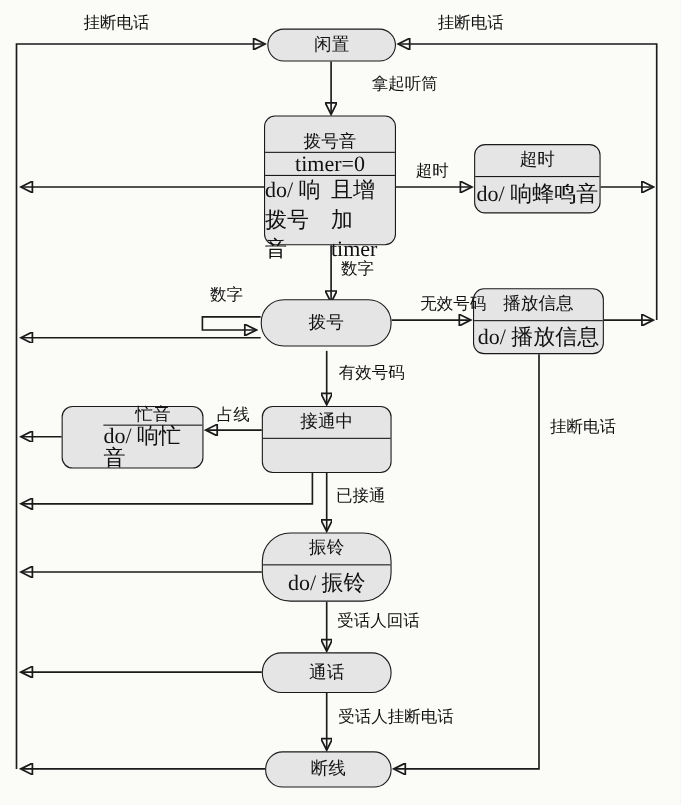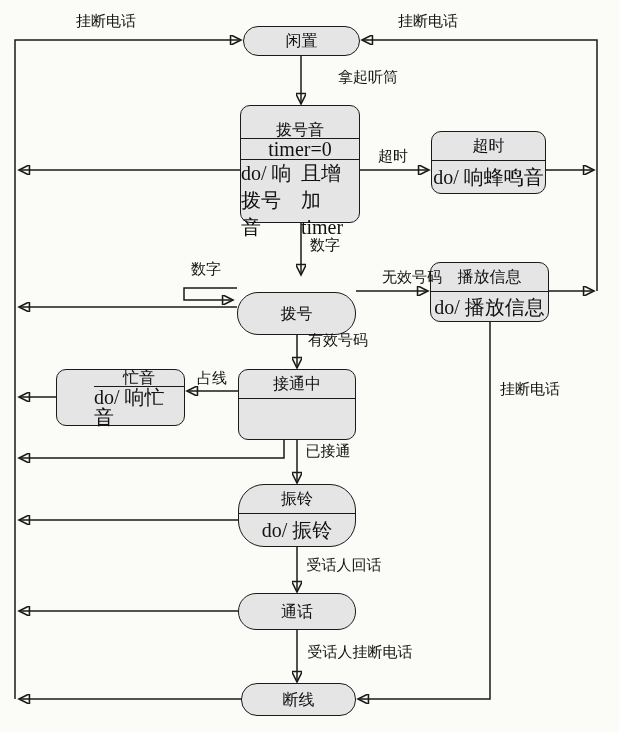--- a/index.html
+++ b/index.html
@@ -102,30 +102,30 @@
       <span>do/ 响拨号音</span>
       <span>且增加 timer</span>
     </div>
   </div>
 
   <div class="state comp" style="left:431px; top:131px; width:115px; height:63px;">
     <div class="row title divided" style="height:29px;">超时</div>
     <div class="row grow">do/ 响蜂鸣音</div>
   </div>
 
-  <div class="state simple" style="left:237px; top:292px; width:119px; height:43px; border-radius:21px;">
+  <div class="state simple" style="left:237px; top:272px; width:119px; height:43px; border-radius:21px;font-family:Liberation Mono, monospace;">
     <span>拨号</span>
   </div>
 
   <div class="state comp" style="left:430px; top:262px; width:119px; height:60px;">
     <div class="row title divided" style="height:29px;">播放信息</div>
     <div class="row grow">do/ 播放信息</div>
   </div>
 
-  <div class="state comp" style="left:238px; top:369px; width:118px; height:71px;">
+  <div class="state comp" style="left:238px; top:369px; width:118px; height:61px;">
     <div class="row title divided" style="height:29px;">接通中</div>
   </div>
 
   <div class="state comp" style="left:56px; top:369px; width:129px; height:57px;padding-left:37px;">
     <div class="row title divided" style="height:28px;">忙音</div>
     <div class="row grow">do/ 响忙音</div>
   </div>
 
   <div class="state comp" style="left:238px; top:484px; width:118px; height:63px;border-radius:26px;">
     <div class="row title divided" style="height:29px;">振铃</div>

